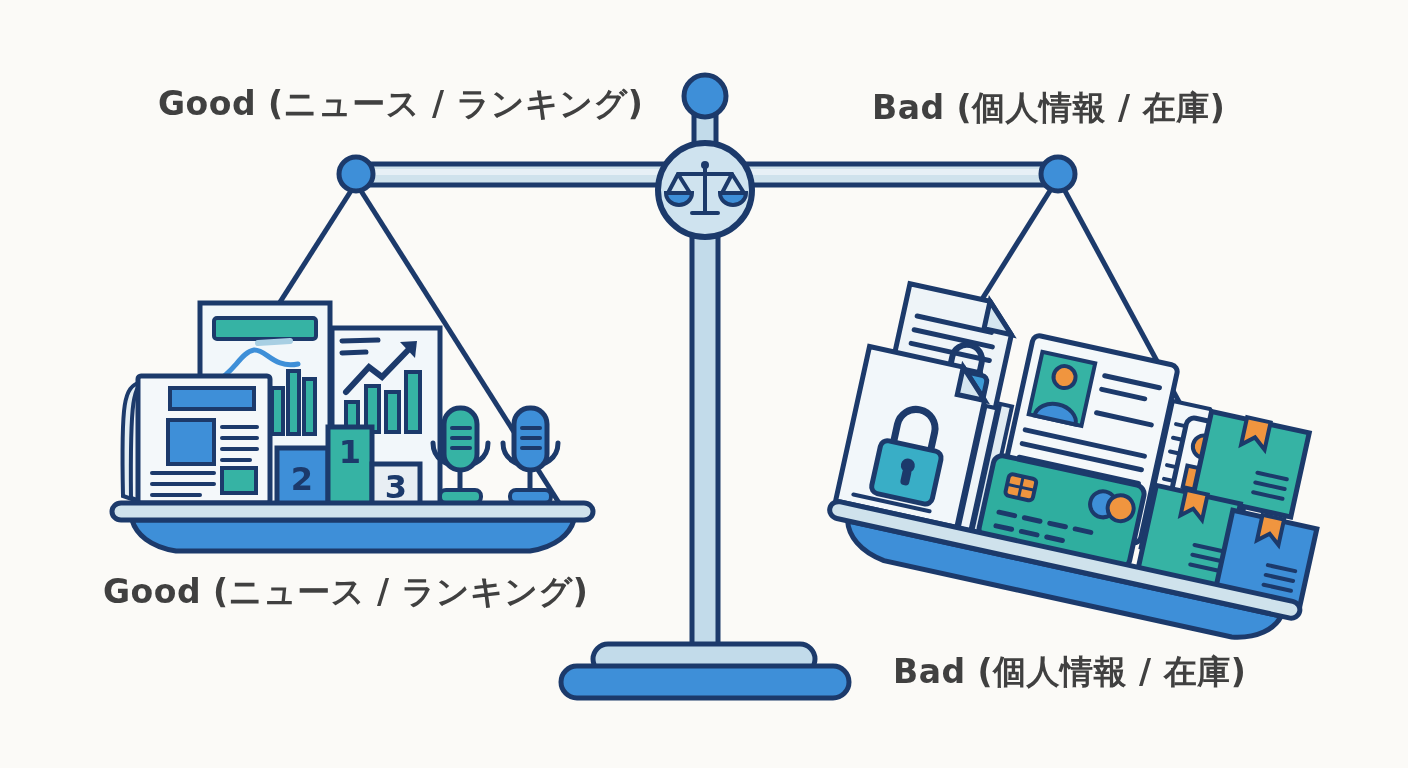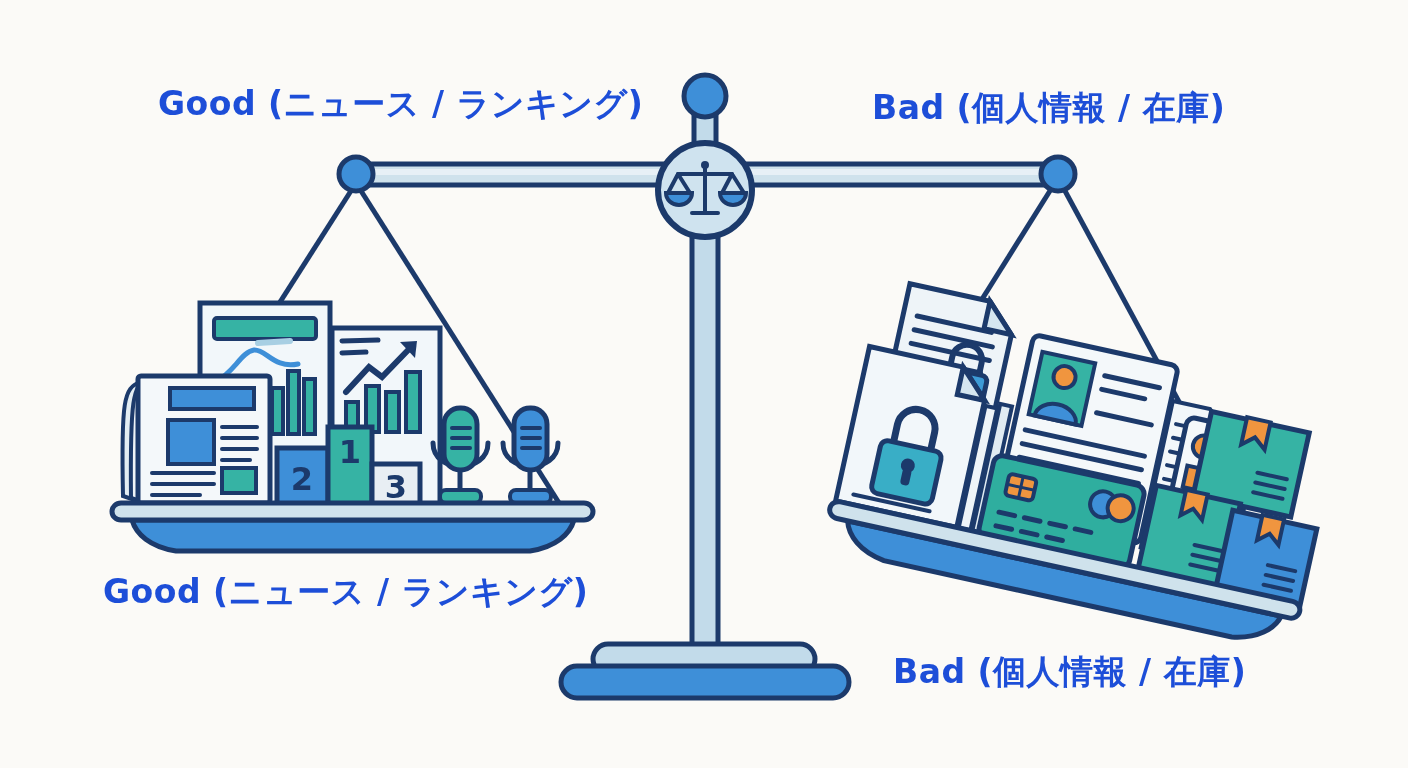--- a/index.html
+++ b/index.html
@@ -6,21 +6,21 @@
   body{
     width:1408px;height:768px;
     background:#fbfaf7;
     font-family:"DejaVu Sans","Liberation Sans",sans-serif;
     overflow:hidden;
   }
   .canvas{position:relative;width:1408px;height:768px;background:#fbfaf7;}
   .label{
     position:absolute;
     font-weight:bold;
-    color:#1d4ed8;
+    color:#404040;
     font-size:33px;
     letter-spacing:0.5px;
     white-space:nowrap;
   }
   .label.tl{left:158px;top:82px;}
   .label.tr{left:872px;top:86px;}
   .label.bl{left:103px;top:570px;}
   .label.br{left:893px;top:650px;}
   svg{position:absolute;left:0;top:0;}
   svg text{font-family:"DejaVu Sans","Liberation Sans",sans-serif;font-weight:bold;fill:#1c3a6b;}

